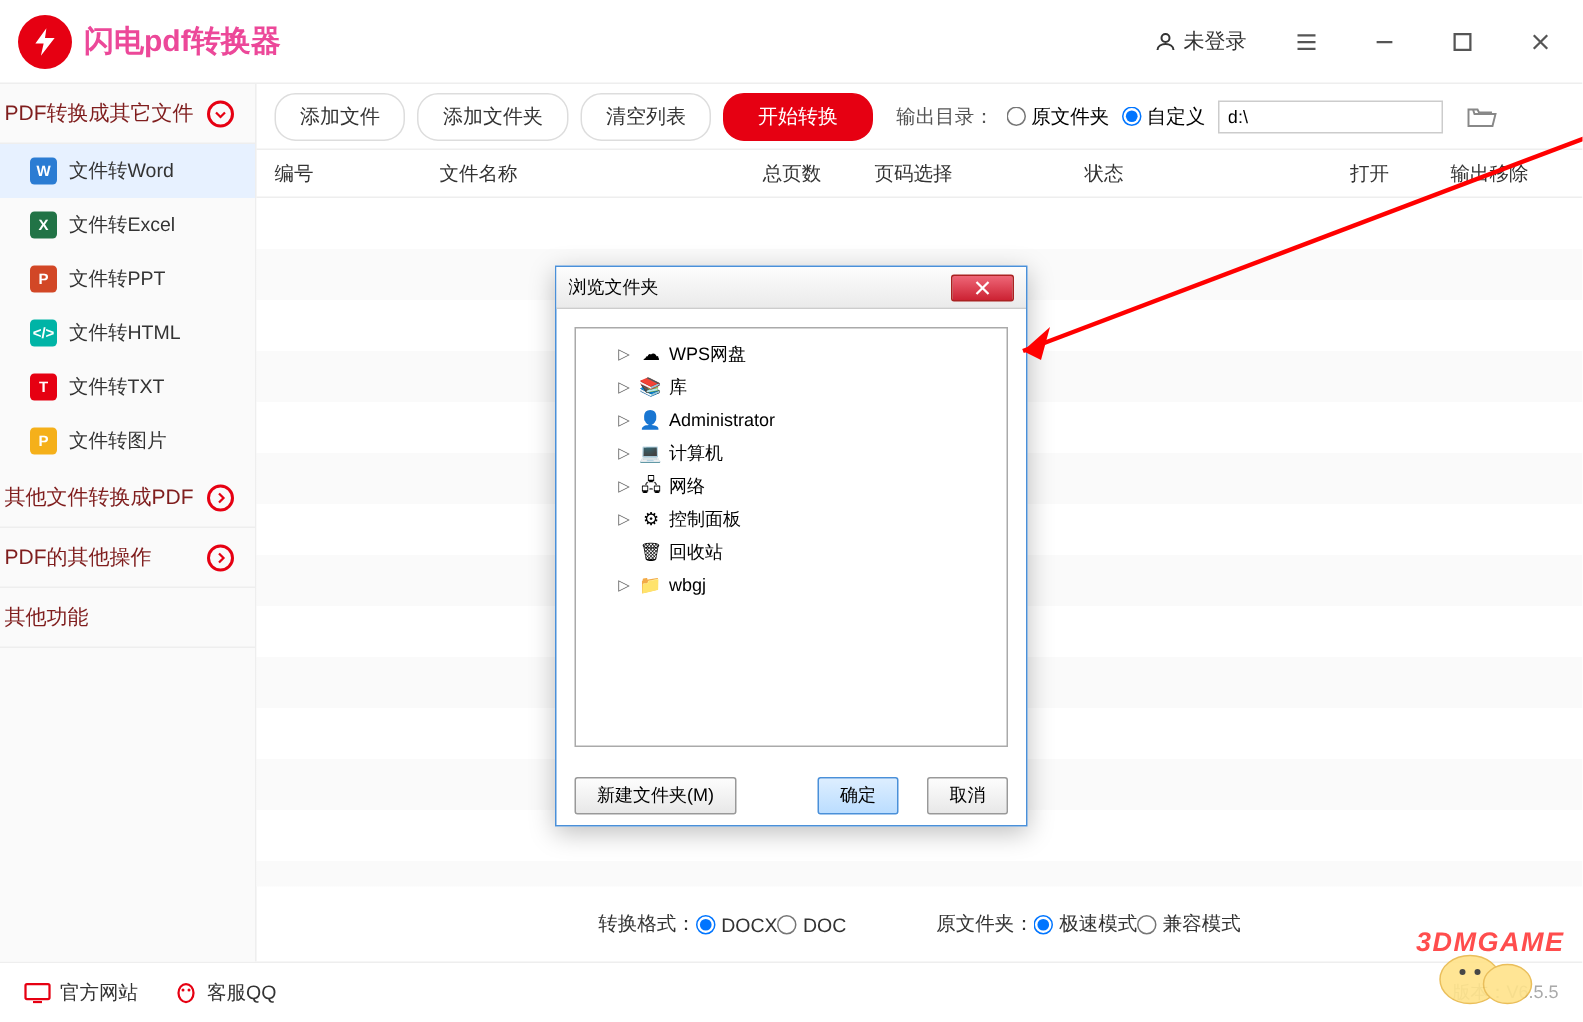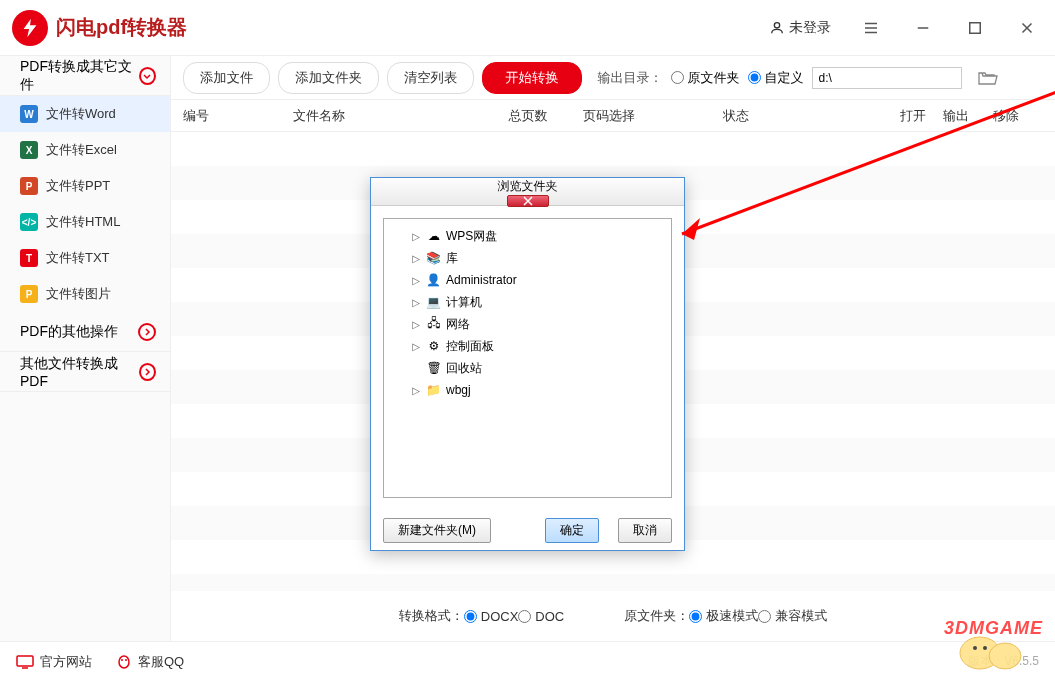--- a/index.html
+++ b/index.html
@@ -2,30 +2,30 @@
 <html><head>
 <meta charset="utf-8">
 <style>
 * { margin: 0; padding: 0; box-sizing: border-box; font-family: "Microsoft YaHei", sans-serif; }
 body { width: 1055px; height: 681px; background: #fff; overflow: hidden; position: relative; }
 
 
 .titlebar { height: 56px; display: flex; align-items: center; padding: 0 8px 0 12px; border-bottom: 1px solid #eee; }
 .logo-icon { width: 36px; height: 36px; background: #e60012; border-radius: 50%; display: flex; align-items: center; justify-content: center; margin-right: 8px; }
 .logo-icon svg { width: 22px; height: 22px; }
-.app-title { font-size: 20px; font-weight: bold; color: #b91c1c; }
+.app-title { font-size: 20px; font-weight: bold; color: #ec4899; }
 .titlebar-right { margin-left: auto; display: flex; align-items: center; gap: 12px; }
 .user-login { display: flex; align-items: center; gap: 4px; font-size: 14px; color: #333; cursor: pointer; padding: 4px 8px; }
 .winbtn { width: 40px; height: 40px; display: flex; align-items: center; justify-content: center; cursor: pointer; }
 .winbtn svg { width: 18px; height: 18px; }
 
 
 .main { display: flex; height: calc(100% - 56px - 40px); }
 .sidebar { width: 200px; background: #fafafa; border-right: 1px solid #eee; display: flex; flex-direction: column; }
-.cat-row { height: 40px; display: flex; align-items: center; padding: 0 14px 0 20px; font-size: 14px; color: #000000; border-bottom: 1px solid #eee; cursor: pointer; justify-content: space-between; }
+.cat-row { height: 40px; display: flex; align-items: center; padding: 0 14px 0 3px; font-size: 14px; color: #7f1d1d; border-bottom: 1px solid #eee; cursor: pointer; justify-content: space-between; }
 .cat-arrow { width: 18px; height: 18px; border: 2px solid #e60012; border-radius: 50%; display: flex; align-items: center; justify-content: center; }
 .cat-arrow svg { width: 10px; height: 10px; }
 .sub-item { height: 36px; display: flex; align-items: center; padding-left: 20px; font-size: 13px; color: #333; cursor: pointer; gap: 8px; }
 .sub-item.active { background: #e7f1ff; }
 .fmt-icon { width: 18px; height: 18px; border-radius: 3px; display: flex; align-items: center; justify-content: center; color: #fff; font-size: 10px; font-weight: bold; }
 .fmt-w { background: #2b7cd3; }
 .fmt-x { background: #217346; }
 .fmt-p { background: #d24726; }
 .fmt-h { background: #00b4a6; }
 .fmt-t { background: #e60012; }
@@ -44,37 +44,37 @@
 
 
 .table-head { height: 32px; display: flex; align-items: center; border-bottom: 1px solid #eee; font-size: 13px; color: #333; padding: 0 12px; gap: 0; }
 .th { text-align: left; }
 .th-num { width: 110px; }
 .th-name { width: 180px; }
 .th-pages { width: 110px; text-align: center; }
 .th-range { width: 140px; }
 .th-status { width: 160px; }
 .th-open { width: 60px; text-align: center; }
-.th-out { width: 50px; text-align: left; }
+.th-out { width: 50px; text-align: right; }
 .th-del { width: 50px; text-align: left; }
 
 .table-body { flex: 1; background: repeating-linear-gradient(#fff, #fff 34px, #fafafa 34px, #fafafa 68px); }
 
 
 .bottom-opts { height: 50px; display: flex; align-items: center; justify-content: center; gap: 60px; font-size: 13px; color: #333; position: relative; }
 .opt-group { display: flex; align-items: center; gap: 0; }
 
 
 .footer { height: 40px; display: flex; align-items: center; padding: 0 16px; gap: 24px; border-top: 1px solid #eee; font-size: 13px; color: #333; }
 .footer-link { display: flex; align-items: center; gap: 6px; cursor: pointer; }
 .version { margin-left: auto; color: #aaa; font-size: 12px; }
 
 
 .dialog { position: absolute; left: 370px; top: 177px; width: 315px; background: #fff; border: 1px solid #4a90d9; box-shadow: 0 4px 16px rgba(0,0,0,.25); z-index: 10; }
-.dlg-title { height: 28px; background: linear-gradient(#fdfdfd,#eaeaea); border-bottom: 1px solid #ccc; display: flex; align-items: center; padding: 0 8px; font-size: 12px; justify-content: space-between; flex-direction: column; }
+.dlg-title { height: 28px; background: linear-gradient(#fdfdfd,#eaeaea); border-bottom: 1px solid #ccc; display: flex; align-items: center; padding: 0 8px; font-size: 12px; justify-content: space-between; }
 .dlg-close { width: 42px; height: 18px; background: linear-gradient(#e67,#c23); border: 1px solid #a22; border-radius: 2px; display: flex; align-items: center; justify-content: center; cursor: pointer; }
 .dlg-close svg { width: 10px; height: 10px; }
 .dlg-body { padding: 12px; }
 .tree-box { height: 280px; border: 1px solid #aaa; padding: 6px; overflow: auto; font-size: 12px; position: relative; }
 .tree-row { height: 22px; display: flex; align-items: center; gap: 4px; cursor: pointer; }
 .tree-row.selected { background: #cce4f7; }
 .tree-indent { width: 16px; }
 .tree-exp { width: 12px; font-size: 10px; color: #666; text-align: center; }
 .tree-icon { width: 16px; height: 16px; display: flex; align-items: center; justify-content: center; }
 .dlg-buttons { height: 40px; display: flex; align-items: center; padding: 0 12px; gap: 19px; }
@@ -160,34 +160,37 @@
       </div>
     <div class="sub-item">
         <span class="fmt-icon fmt-t">T</span>
         <span>文件转TXT</span>
       </div>
     <div class="sub-item">
         <span class="fmt-icon fmt-i">P</span>
         <span>文件转图片</span>
       </div>
     <div class="cat-row">
+      <span>其他文件转换成PDF</span>
+      <span class="cat-arrow">
+          <svg viewBox="0 0 10 10">
+            <path d="M4 2 L7 5 L4 8" fill="none" stroke="#e60012" stroke-width="1.5"></path>
+          </svg>
+        </span>
+    </div>
+    <div class="cat-row">
       <span>PDF的其他操作</span>
       <span class="cat-arrow">
           <svg viewBox="0 0 10 10">
             <path d="M4 2 L7 5 L4 8" fill="none" stroke="#e60012" stroke-width="1.5"></path>
           </svg>
         </span>
     </div>
     <div class="cat-row">
-      <span>其他文件转换成PDF</span>
-      <span class="cat-arrow">
-          <svg viewBox="0 0 10 10">
-            <path d="M4 2 L7 5 L4 8" fill="none" stroke="#e60012" stroke-width="1.5"></path>
-          </svg>
-        </span>
+      <span>其他功能</span>
     </div>
   </div>
 
   <div class="content">
     <div class="toolbar">
       <button class="tbtn">添加文件</button>
       <button class="tbtn">添加文件夹</button>
       <button class="tbtn">清空列表</button>
       <button class="tbtn primary">开始转换</button>
       <span class="out-label">输出目录：</span>

